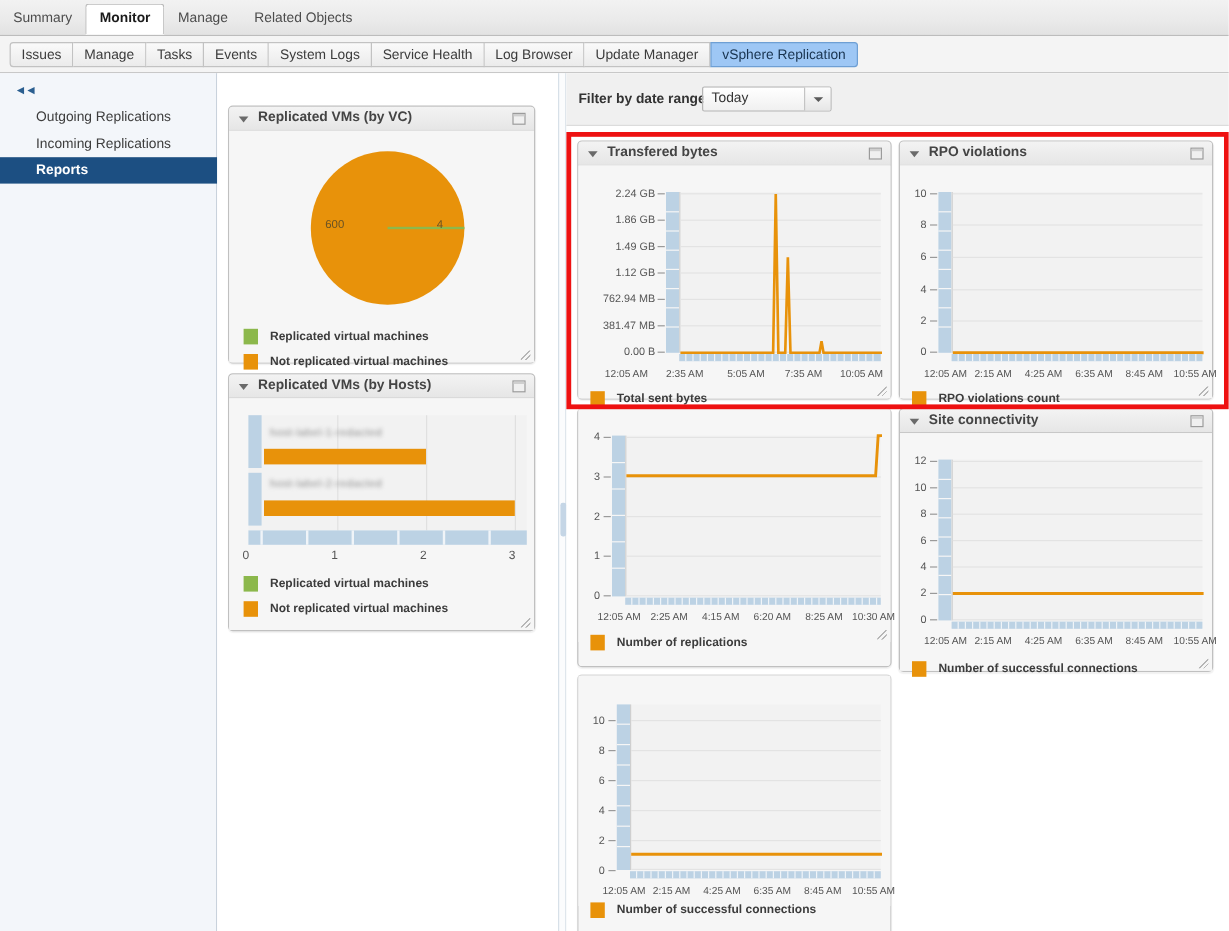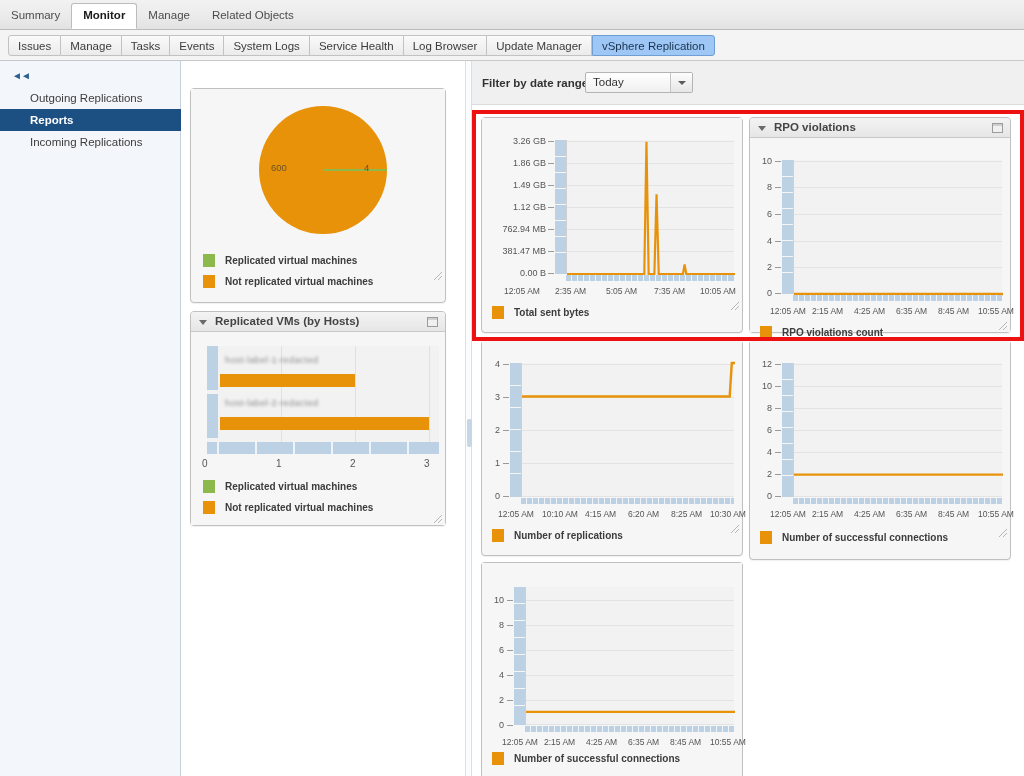--- a/index.html
+++ b/index.html
@@ -198,40 +198,45 @@
     <div class="subtab"><span>Service Health</span></div>
     <div class="subtab"><span>Log Browser</span></div>
     <div class="subtab"><span>Update Manager</span></div>
     <div class="subtab active"><span>vSphere Replication</span></div>
   </div>
 
   <div class="sidebar">
     <div class="collapse-btn">◄◄</div>
     <div class="nav-list">
       <div class="nav-item"><span>Outgoing Replications</span></div>
+      <div class="nav-item"><span>Incoming Replications</span></div>
       <div class="nav-item active"><span>Reports</span></div>
-      <div class="nav-item"><span>Incoming Replications</span></div>
     </div>
   </div>
 
   <div class="leftpane"></div>
   <div class="splitter">
     <div class="splitter-grip"></div>
   </div>
   <div class="rightpane"></div>
 
   <div class="filterbar">
     <div class="filter-label">Filter by date range:</div>
     <div class="filter-select">
       <div class="val">Today</div>
       <div class="arrowbox"></div>
     </div>
   </div>
 
   <div class="panel" style="left:190px; top:88px; width:256px; height:215px;">
+    <div class="panel-head">
+      <div class="panel-caret"></div>
+      <div class="panel-title">Replicated VMs (by VC)</div>
+      <div class="panel-maximize"></div>
+    </div>
     <div class="panel-body" style="height:193px;">
 
       <div class="pie" style="left:68px; top:17px; width:128px; height:128px; background:#e8920a;"></div>
       <div class="pie-slice-line" style="left:132px; top:80px; width:64px; background:#8cb84c;"></div>
       <div class="pie-label" style="left:80px; top:73px;">600</div>
       <div class="pie-label" style="left:173px; top:73px;">4</div>
 
       <div class="legend-row" style="left:12px; top:165px;">
         <span class="legend-sw" style="background:#8cb84c;"></span>
         <span class="legend-tx">Replicated virtual machines</span>
@@ -286,23 +291,28 @@
       </div>
       <div class="legend-row" style="left:12px; top:169px;">
         <span class="legend-sw" style="background:#e8920a;"></span>
         <span class="legend-tx">Not replicated virtual machines</span>
       </div>
       <div class="panel-grip"></div>
     </div>
   </div>
 
   <div class="panel" style="left:481px; top:117px; width:262px; height:216px;">
+    <div class="panel-head">
+      <div class="panel-caret"></div>
+      <div class="panel-title">Transfered bytes</div>
+      <div class="panel-maximize"></div>
+    </div>
     <div class="panel-body" style="height:194px;">
 
-      <div class="ytick-label" style="left:2px; top:18px; width:62px;">3.26 GB</div>
+      <div class="ytick-label" style="left:2px; top:18px; width:62px;">2.24 GB</div>
       <div class="ytick-label" style="left:2px; top:40px; width:62px;">1.86 GB</div>
       <div class="ytick-label" style="left:2px; top:62px; width:62px;">1.49 GB</div>
       <div class="ytick-label" style="left:2px; top:84px; width:62px;">1.12 GB</div>
       <div class="ytick-label" style="left:2px; top:106px; width:62px;">762.94 MB</div>
       <div class="ytick-label" style="left:2px; top:128px; width:62px;">381.47 MB</div>
       <div class="ytick-label" style="left:2px; top:150px; width:62px;">0.00 B</div>
       <div class="ytick-dash" style="left:66px; top:23px;"></div>
       <div class="ytick-dash" style="left:66px; top:45px;"></div>
       <div class="ytick-dash" style="left:66px; top:67px;"></div>
       <div class="ytick-dash" style="left:66px; top:89px;"></div>
@@ -535,35 +545,40 @@
         <div class="xscroll-tick" style="left:173px;"></div>
           <div class="xscroll-tick" style="left:179px;"></div>
         <div class="xscroll-tick" style="left:185px;"></div>
           <div class="xscroll-tick" style="left:191px;"></div>
         <div class="xscroll-tick" style="left:197px;"></div>
           <div class="xscroll-tick" style="left:203px;"></div>
         <div class="xscroll-tick" style="left:209px;"></div>
       </div>
 
       <div class="xtick-label" style="left:16px; top:168px;">12:05 AM</div>
-      <div class="xtick-label" style="left:60px; top:168px;">10:10 AM</div>
+      <div class="xtick-label" style="left:60px; top:168px;">2:25 AM</div>
       <div class="xtick-label" style="left:103px; top:168px;">4:15 AM</div>
       <div class="xtick-label" style="left:146px; top:168px;">6:20 AM</div>
       <div class="xtick-label" style="left:189px; top:168px;">8:25 AM</div>
       <div class="xtick-label" style="left:228px; top:168px;">10:30 AM</div>
 
       <div class="legend-row" style="left:10px; top:188px;">
         <span class="legend-sw" style="background:#e8920a;"></span>
         <span class="legend-tx">Number of replications</span>
       </div>
       <div class="panel-grip"></div>
     </div>
   </div>
 
   <div class="panel" style="left:749px; top:340px; width:262px; height:220px;">
+    <div class="panel-head">
+      <div class="panel-caret"></div>
+      <div class="panel-title">Site connectivity</div>
+      <div class="panel-maximize"></div>
+    </div>
     <div class="panel-body" style="height:198px;">
       <div class="ytick-label" style="left:0; top:18px; width:22px;">12</div>
       <div class="ytick-label" style="left:0; top:40px; width:22px;">10</div>
       <div class="ytick-label" style="left:0; top:62px; width:22px;">8</div>
       <div class="ytick-label" style="left:0; top:84px; width:22px;">6</div>
       <div class="ytick-label" style="left:0; top:106px; width:22px;">4</div>
       <div class="ytick-label" style="left:0; top:128px; width:22px;">2</div>
       <div class="ytick-label" style="left:0; top:150px; width:22px;">0</div>
       <div class="ytick-dash" style="left:25px; top:23px;"></div>
       <div class="ytick-dash" style="left:25px; top:45px;"></div>

